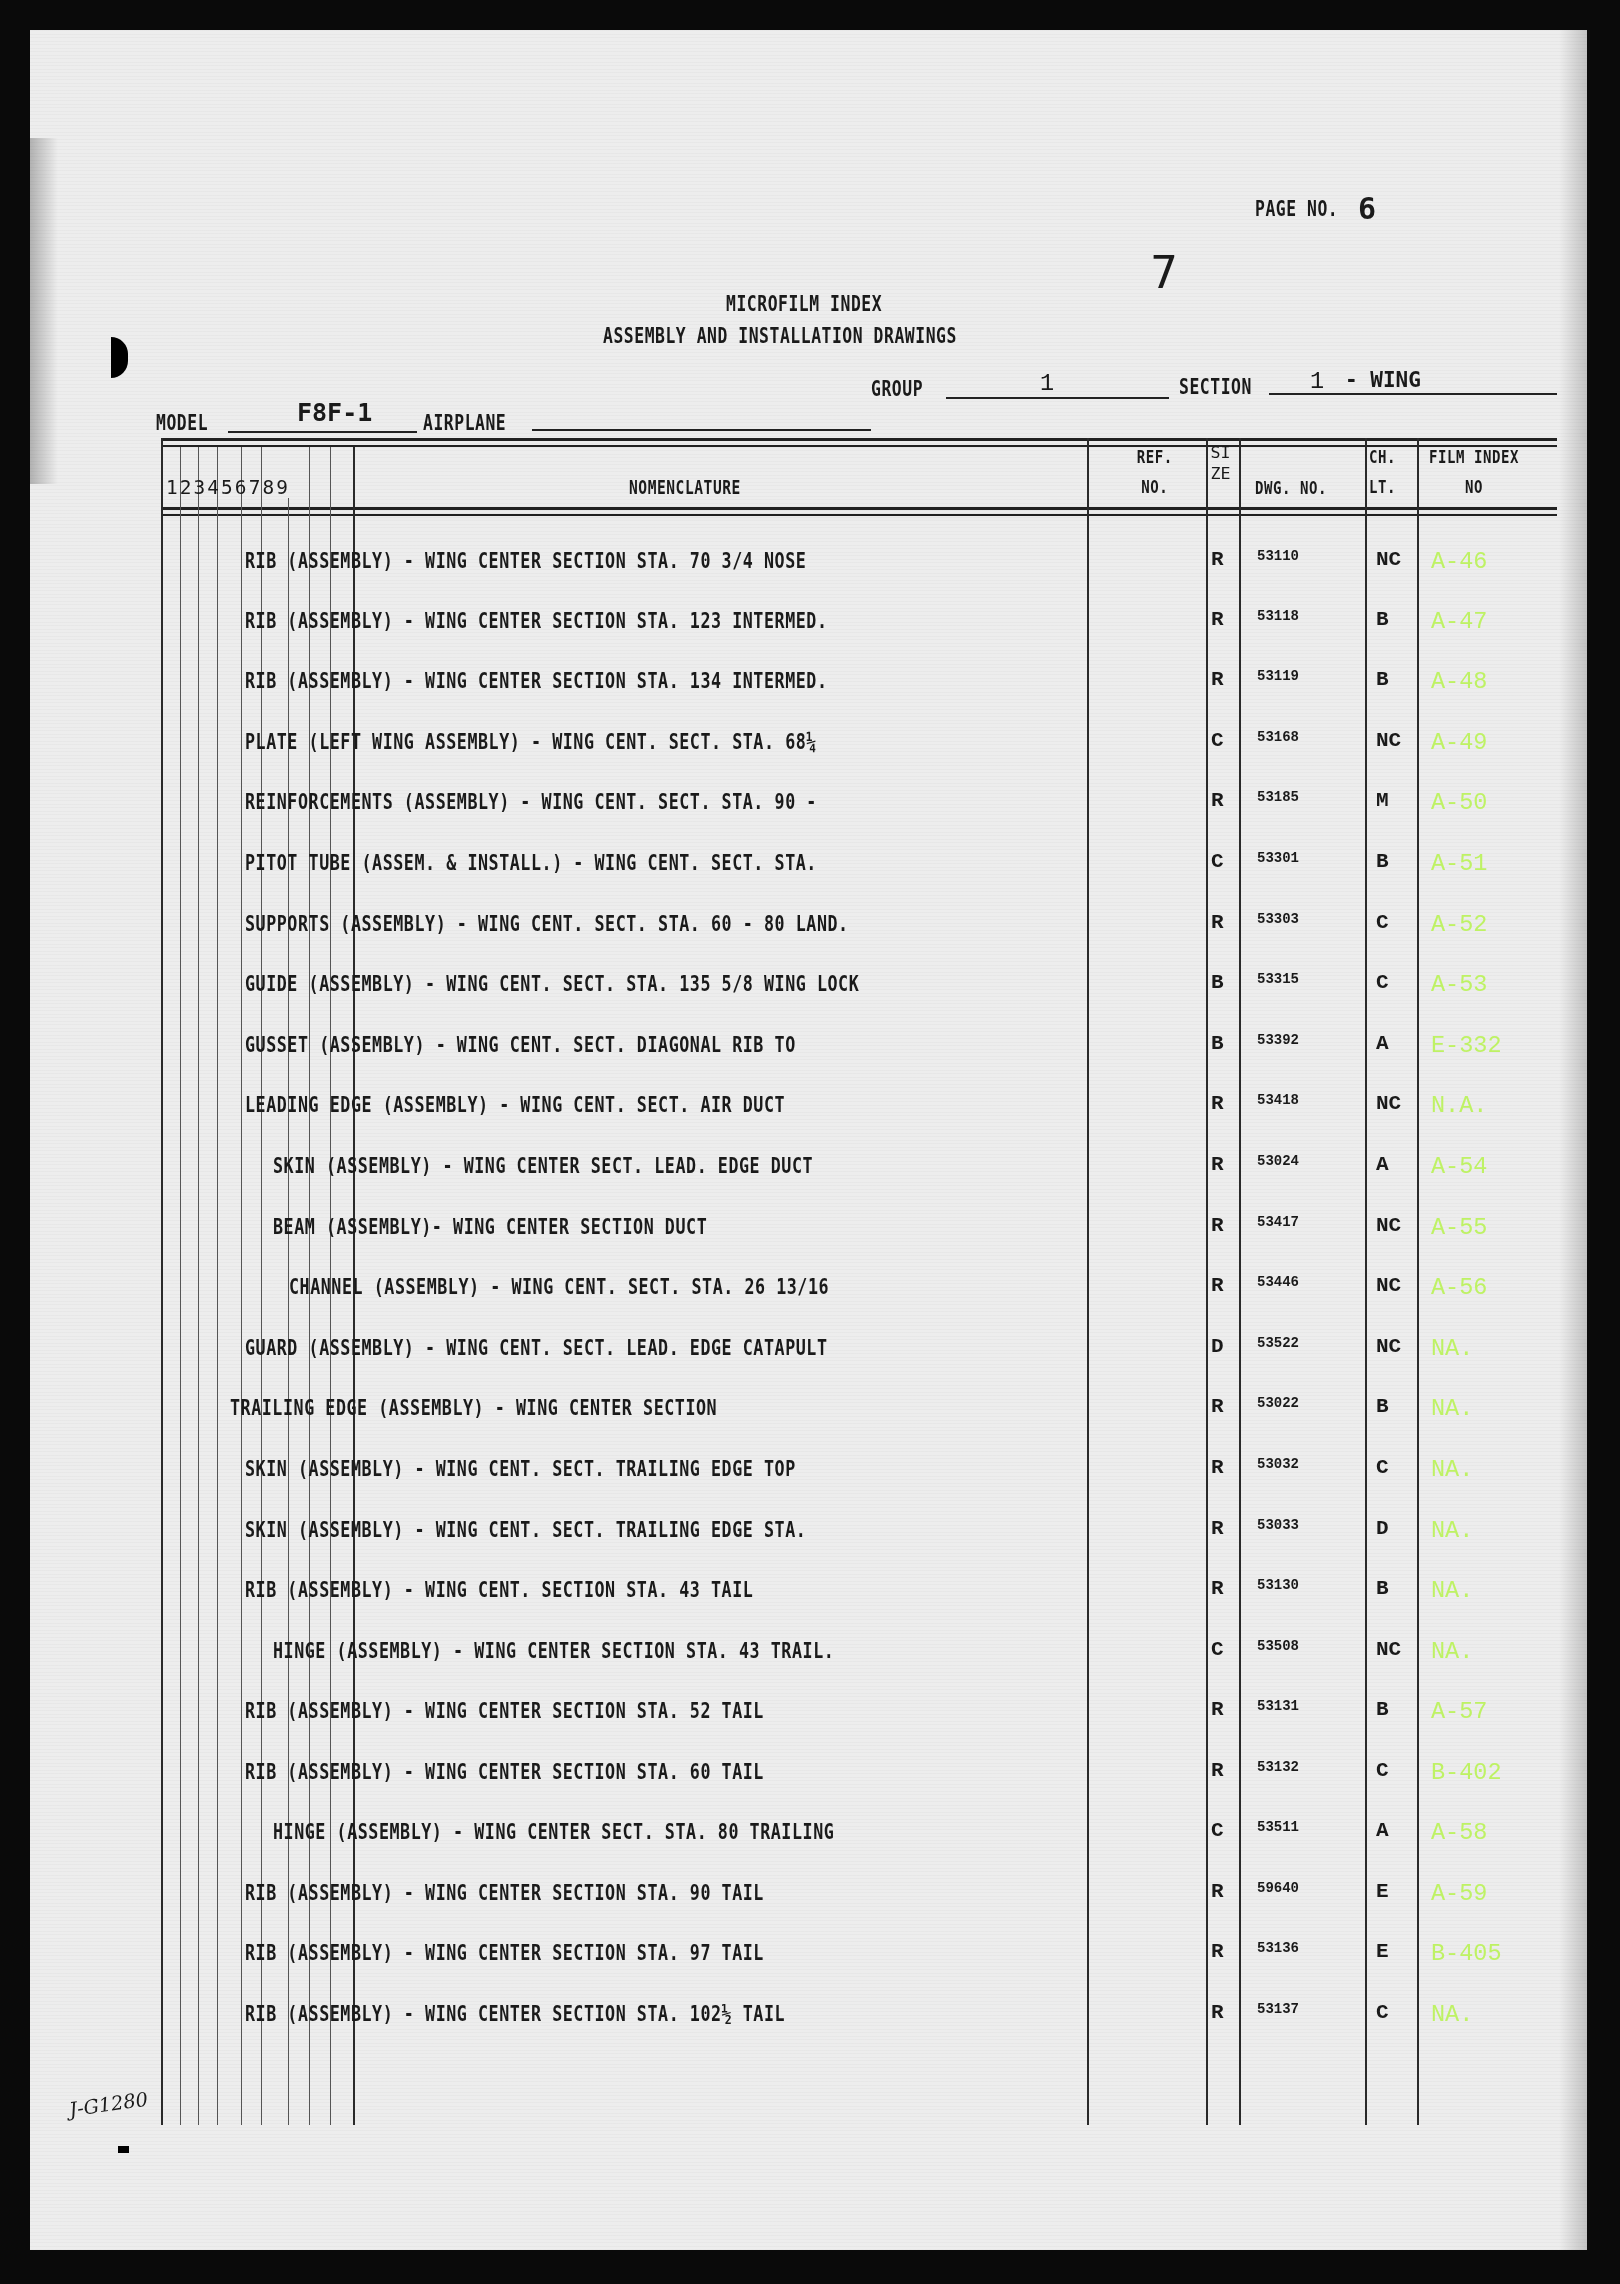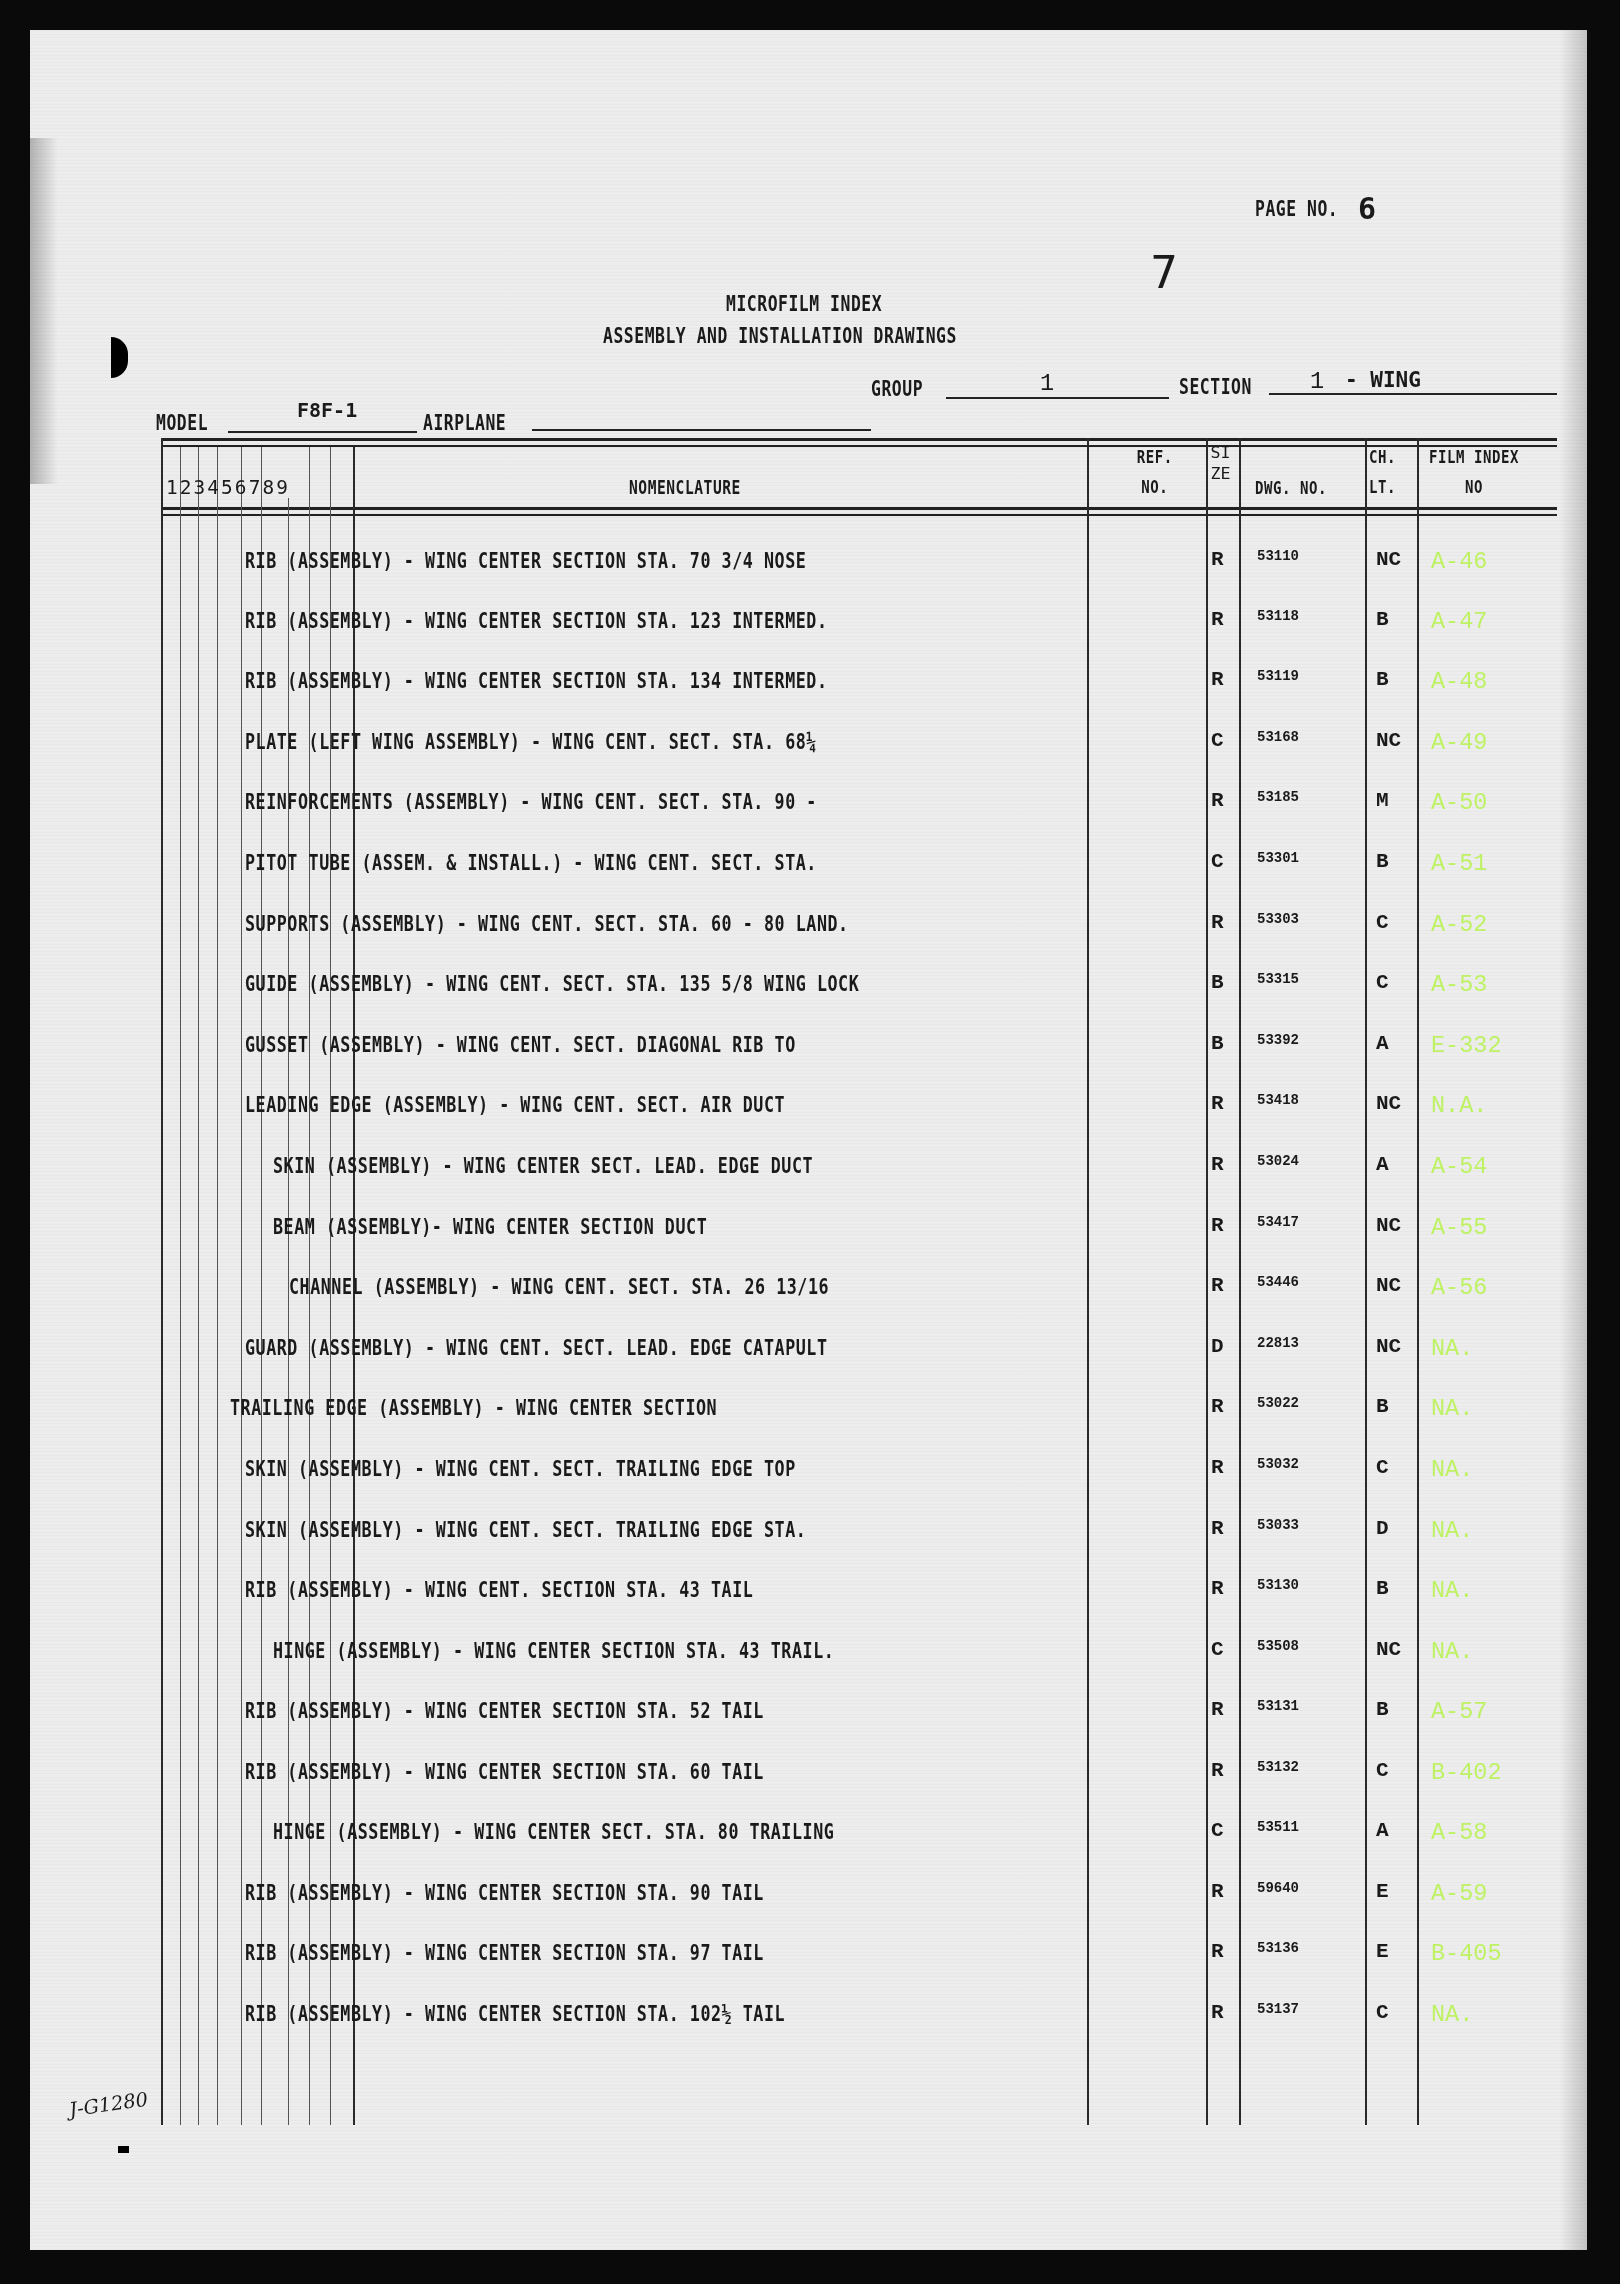--- a/index.html
+++ b/index.html
@@ -17,21 +17,21 @@
   .page-mark{left:1358px;top:191px;font-size:30px;font-weight:bold;}
   .hand7{left:1150px;top:247px;font-size:44px;font-family:"DejaVu Sans",sans-serif;}
   .title1{left:726px;top:292px;font-size:21px;}
   .title2{left:603px;top:324px;font-size:21px;}
   .group-lbl{left:871px;top:377px;font-size:21px;}
   .group-val{left:1040px;top:370px;font-size:23.5px;font-family:"Liberation Mono",monospace;}
   .section-lbl{left:1179px;top:375px;font-size:21px;}
   .section-val{left:1310px;top:368px;font-size:23.5px;font-family:"Liberation Mono",monospace;}
   .section-name{left:1345px;top:368px;font-size:21px;font-weight:bold;}
   .model-lbl{left:156px;top:411px;font-size:21px;}
-  .model-val{left:297px;top:398px;font-size:20px;font-weight:bold;}
+  .model-val{left:297px;top:398px;font-size:25px;font-weight:bold;}
   .airplane-lbl{left:423px;top:411px;font-size:21px;}
   .uline{position:absolute;height:2.1px;background:#222;}
   .hline{position:absolute;height:2.8px;background:#222;}
   .vline{position:absolute;width:2.1px;background:#2a2a2a;}
   .vthin{position:absolute;width:1.4px;background:#555;}
   .nums{left:166px;top:476px;font-size:19.4px;letter-spacing:2.1px;}
   .nom-hdr{left:629px;top:477px;font-size:18.7px;}
   .ref-hdr{left:1125px;top:442px;font-size:18px;text-align:center;line-height:30px;}
   .size-hdr{left:1210px;top:442px;font-size:16.6px;line-height:21px;text-align:center;font-weight:normal;}
   .dwg-hdr{left:1255px;top:477px;font-size:18px;}
@@ -207,21 +207,21 @@
         <span class="nom stencil" style="left: 289px;">CHANNEL (ASSEMBLY) - WING CENT. SECT. STA. 26 13/16</span>
         <span class="size">R</span>
         <span class="dwg">53446</span>
         <span class="chlt">NC</span>
         <span class="film">A-56</span>
         <span class="abs" style="left: 1106px;"></span>
       </div>
       <div class="row" style="top: 1335px;">
         <span class="nom stencil" style="left: 245px;">GUARD (ASSEMBLY) - WING CENT. SECT. LEAD. EDGE CATAPULT</span>
         <span class="size">D</span>
-        <span class="dwg">22813</span>
+        <span class="dwg">53522</span>
         <span class="chlt">NC</span>
         <span class="film">NA.</span>
         <span class="abs" style="left: 1106px;"></span>
       </div>
       <div class="row" style="top: 1395px;">
         <span class="nom stencil" style="left: 230px;">TRAILING EDGE (ASSEMBLY) - WING CENTER SECTION</span>
         <span class="size">R</span>
         <span class="dwg">53022</span>
         <span class="chlt">B</span>
         <span class="film">NA.</span>

